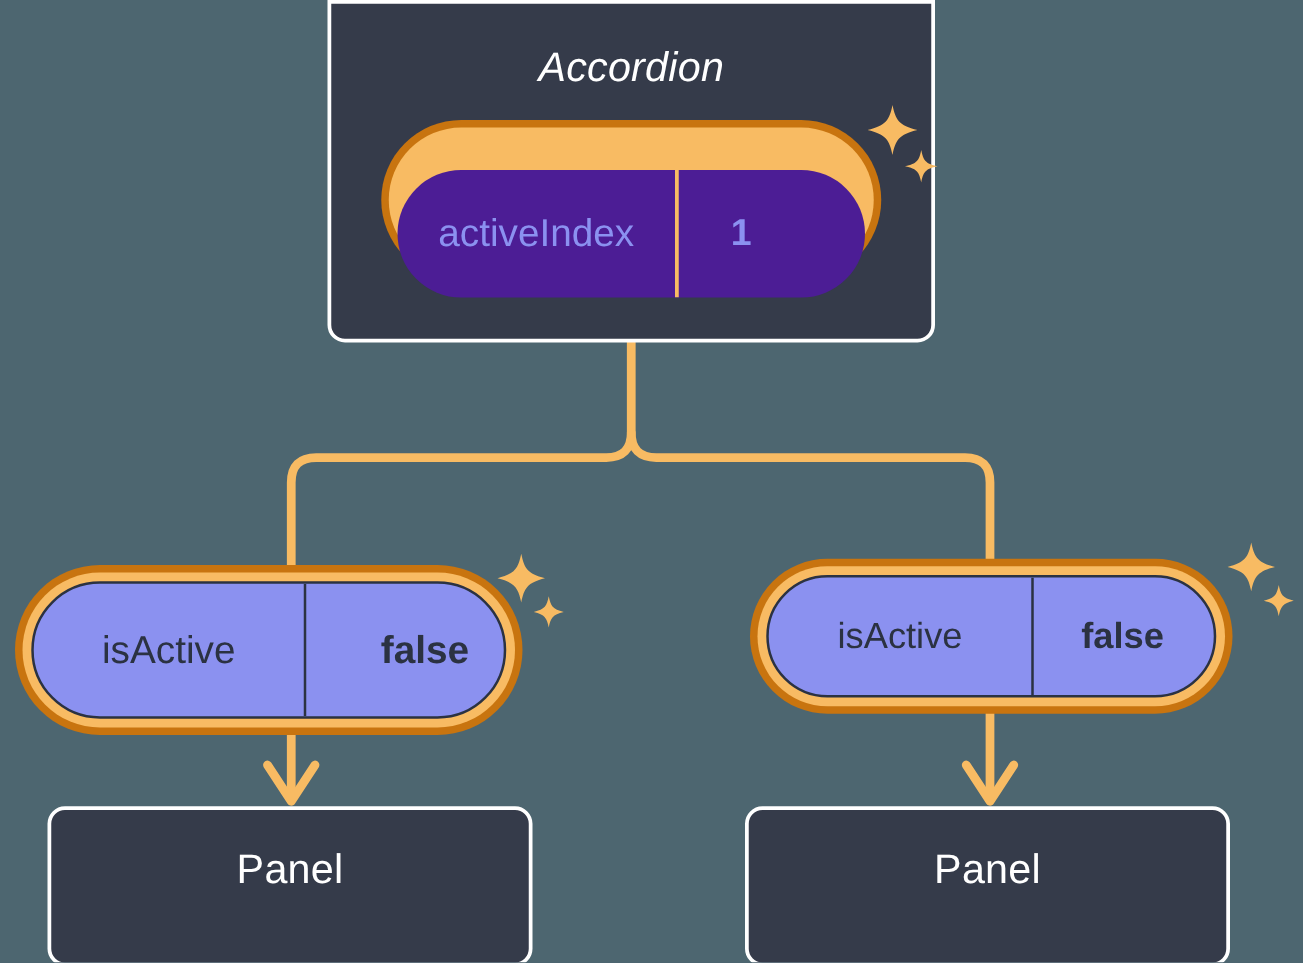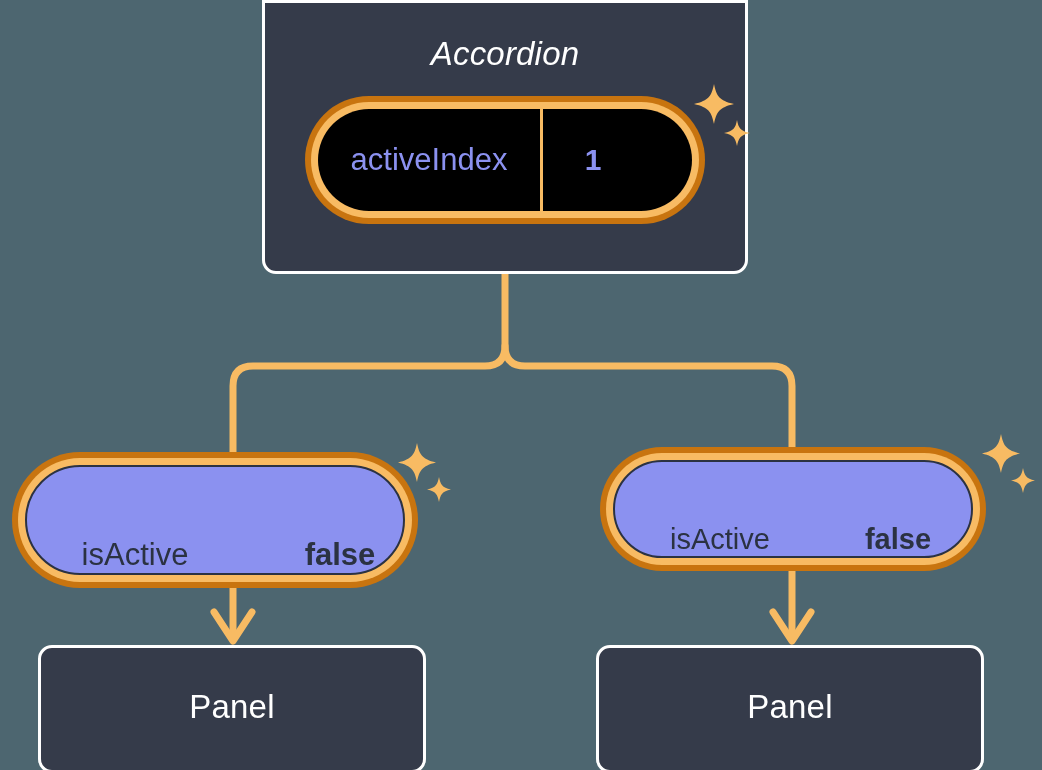--- a/index.html
+++ b/index.html
@@ -59,21 +59,21 @@
   }
 
   
   .panel-node {
     width: 388px;
     height: 128px;
   }
   #panel-left  { left: 38px;  top: 645px; }
   #panel-right { left: 596px; top: 645px; }
   .panel-node .node-title {
-    margin-top: 40px;
+    margin-top: 28px;
   }
 
   
   .pill-wrap {
     position: absolute;
     box-sizing: border-box;
     border-radius: 999px;
     background: #c8740f;          
     padding: 6px;
   }
@@ -97,37 +97,37 @@
     align-items: center;
     justify-content: center;
     white-space: nowrap;
     box-sizing: border-box;
   }
   .pill-key  { font-weight: 400; }
   .pill-val  { font-weight: 700; }
 
   
   .pill-dark .pill-inner {
-    background: #000000;
+    background: #4c1d95;
+    margin-top: 27px;
   }
   .pill-dark .pill-key,
   .pill-dark .pill-val {
     color: #8b91f0;
   }
   .pill-dark .pill-divider {
     width: 3px;
     background: #f8bb63;
     flex: 0 0 auto;
   }
 
   
   .pill-purple .pill-inner {
     background: #8b91f0;
     border: 2px solid #2b3242;
-    align-items: flex-end;
   }
   .pill-purple .pill-key,
   .pill-purple .pill-val {
     color: #2b3242;
   }
   .pill-purple .pill-divider {
     width: 2px;
     background: #2b3242;
     flex: 0 0 auto;
   }

